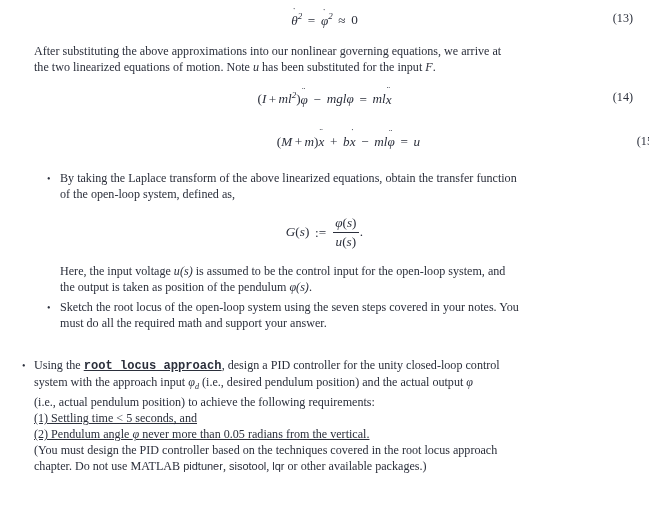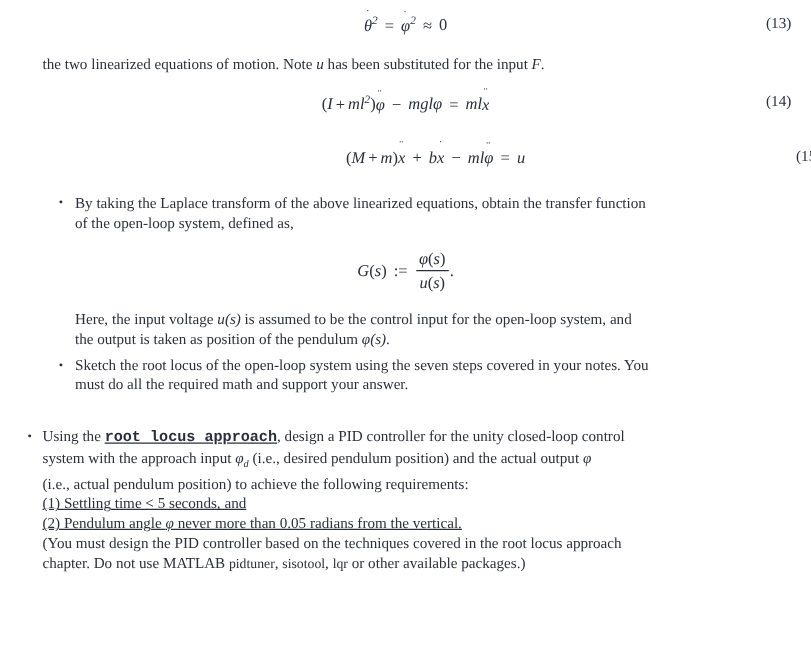--- a/index.html
+++ b/index.html
@@ -109,21 +109,21 @@
   
   .outer-list li.item { padding-left: 34px; }
   .outer-list li.item > .bullet { left: 22px; top: 0; }
   .indent-para { padding-left: 60px; padding-right: 0; }
   .bold-underline {
     font-weight: bold;
     text-decoration: underline;
     font-family: Liberation Mono, monospace;
   }
   .mono {
-    font-family: Liberation Serif, serif;
+    font-family: Liberation Sans, sans-serif;
     font-size: 11px;
   }
   .nowrapline { white-space: nowrap; text-decoration: underline; }
 </style>
 </head>
 <body>
 
 <div class="page">
 
   <div class="eq-row" style="margin-top:8px; height:22px;">
@@ -131,20 +131,21 @@
       <span class="dotwrap"><span class="dots">˙</span><span class="mi">θ</span></span><sup class="exp">2</sup>
       <span class="mo">=</span>
       <span class="dotwrap phi"><span class="dots">˙</span><span class="mi">φ</span></span><sup class="exp">2</sup>
       <span class="mo">≈</span>
       <span class="mn">0</span>
     </span>
     <span class="eq-num">(13)</span>
   </div>
 
   <div class="para body-text" style="margin-top:14px; padding:0 16px 0 34px;">
+    <div>After substituting the above approximations into our nonlinear governing equations, we arrive at</div>
     <div><span>the two linearized equations of motion. Note </span><span class="mi">u</span><span> has been substituted for the input </span><span class="mi">F</span><span>.</span></div>
   </div>
 
   <div class="eq-row" style="margin-top:11px; height:22px;">
     <span class="eq-body">
       <span class="paren">(</span><span class="mi">I</span><span class="mo">+</span><span class="mi">ml</span><sup class="exp">2</sup><span class="paren">)</span><span class="dotwrap phi"><span class="dots">¨</span><span class="mi">φ</span></span>
       <span class="mo">−</span>
       <span class="mi">mgl</span><span class="mi">φ</span>
       <span class="mo">=</span>
       <span class="mi">ml</span><span class="dotwrap"><span class="dots">¨</span><span class="mi">x</span></span>

